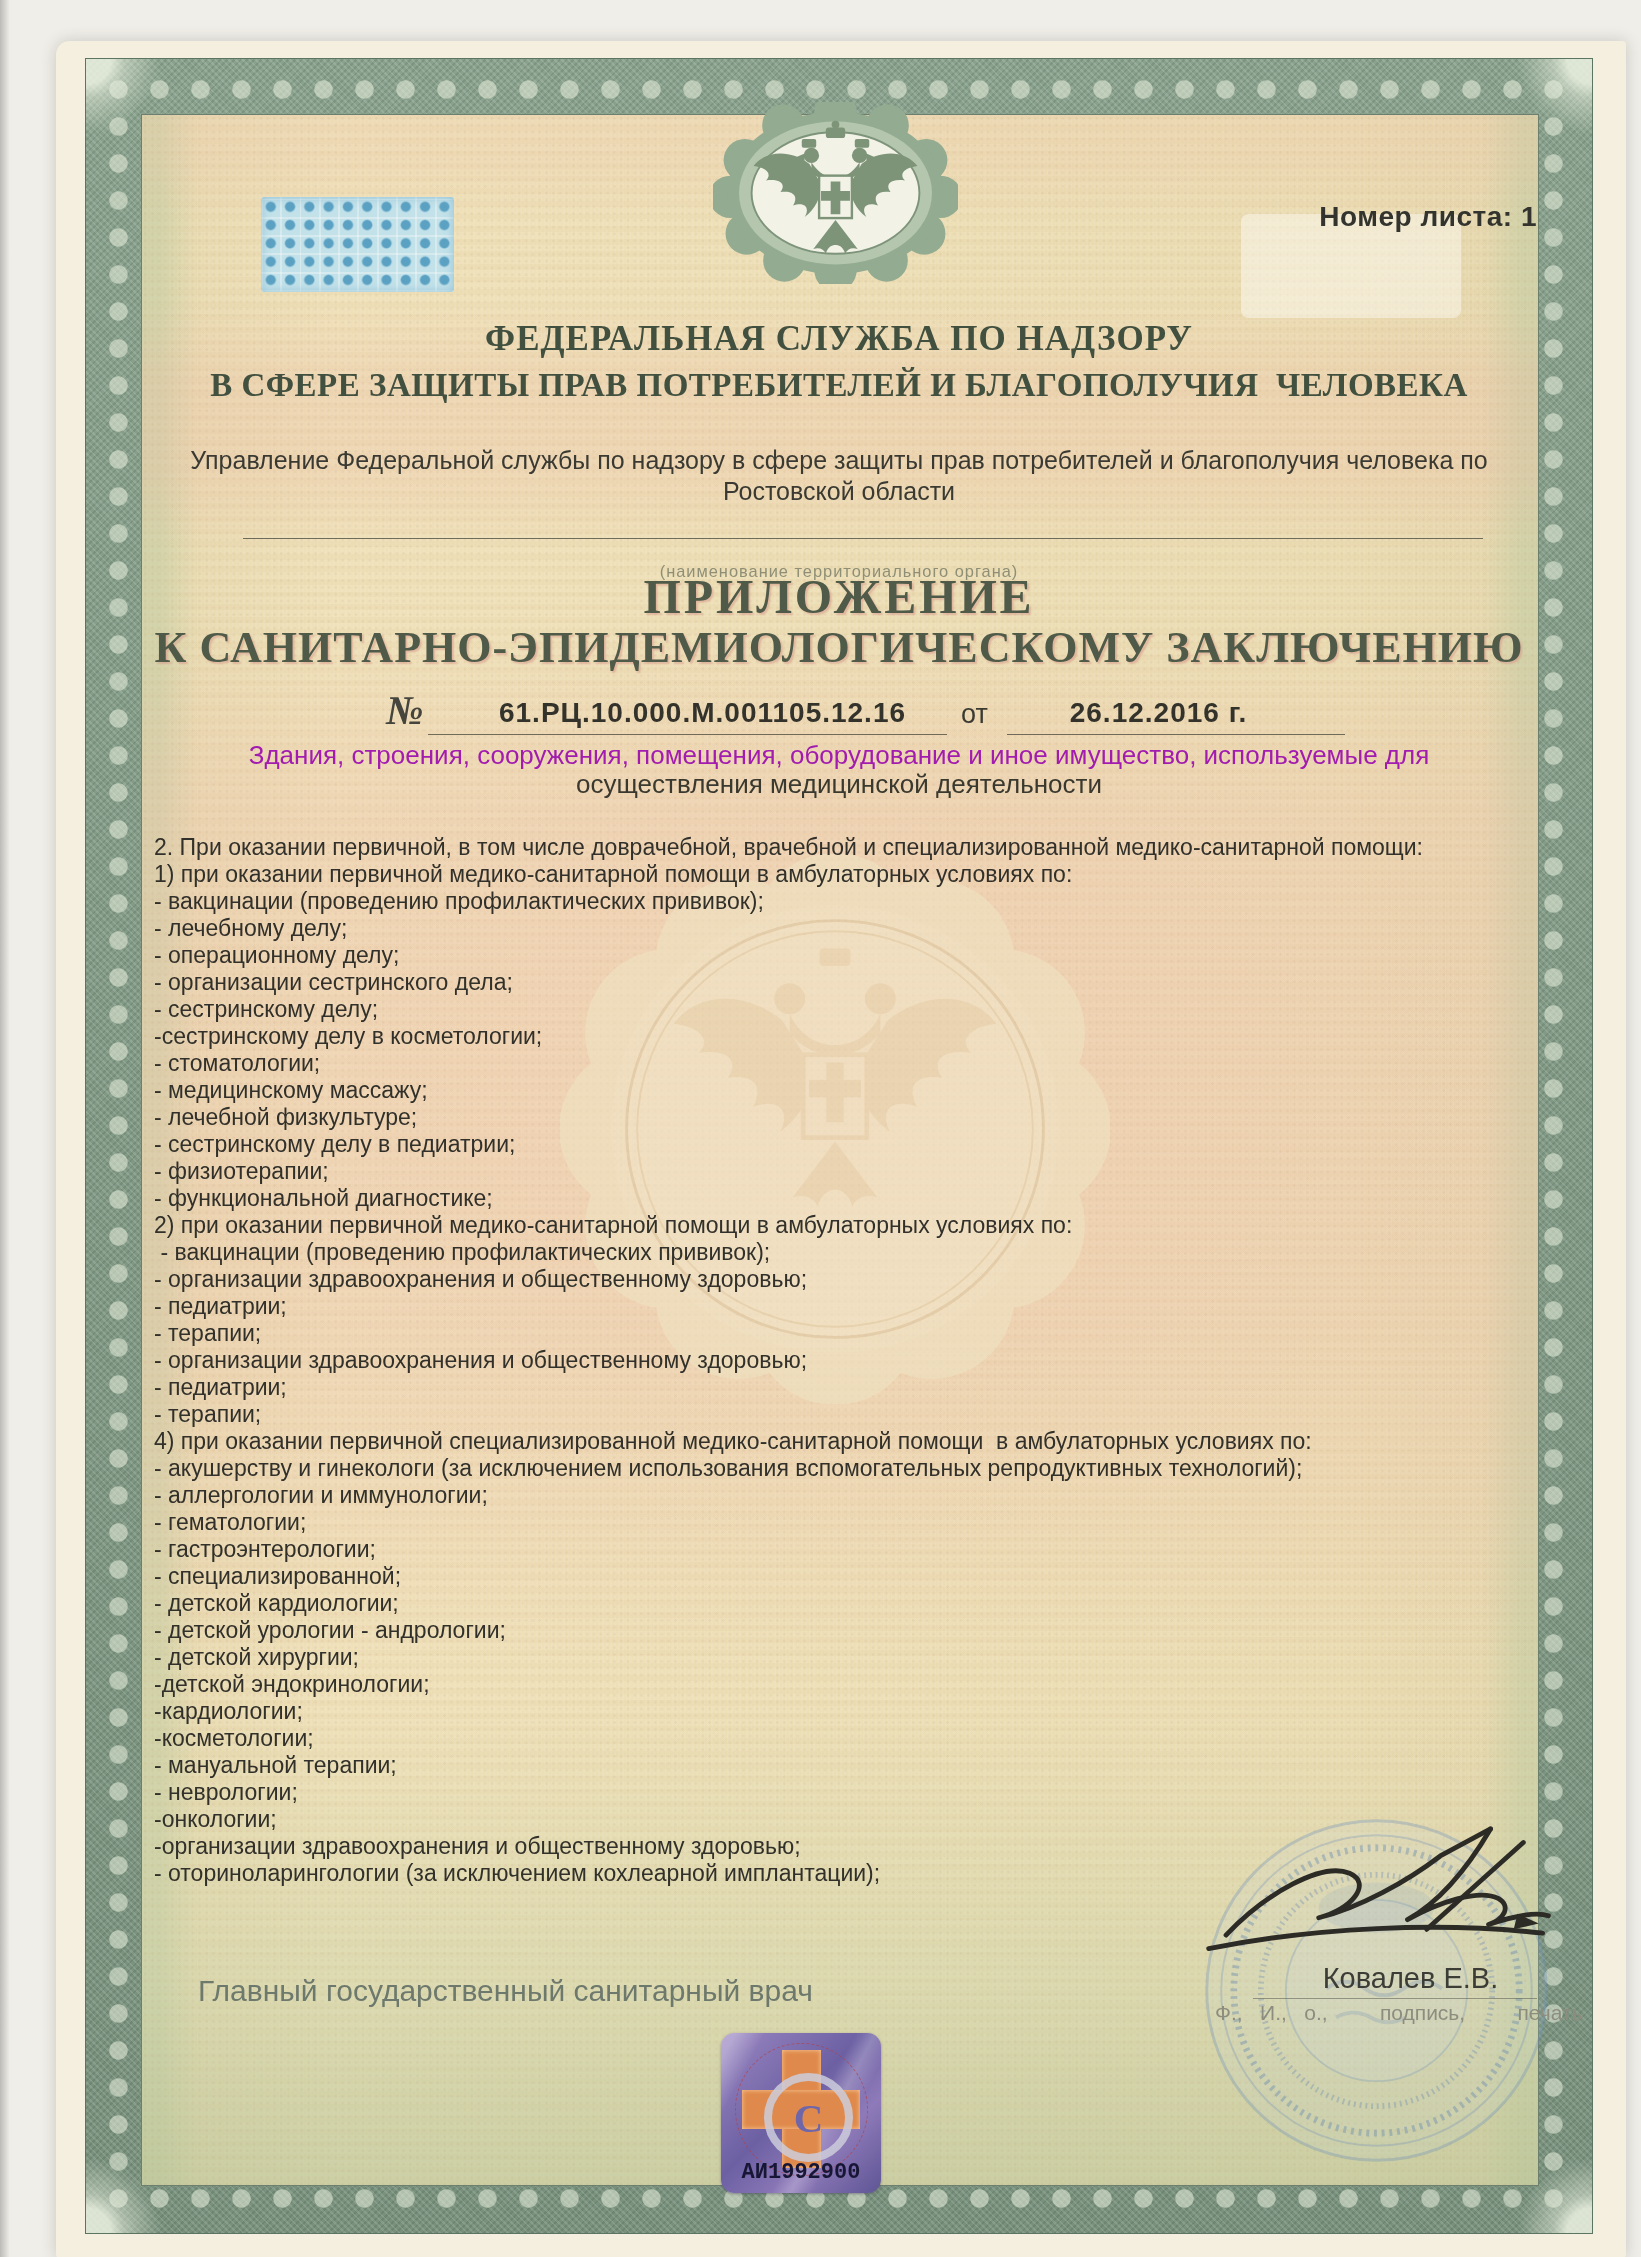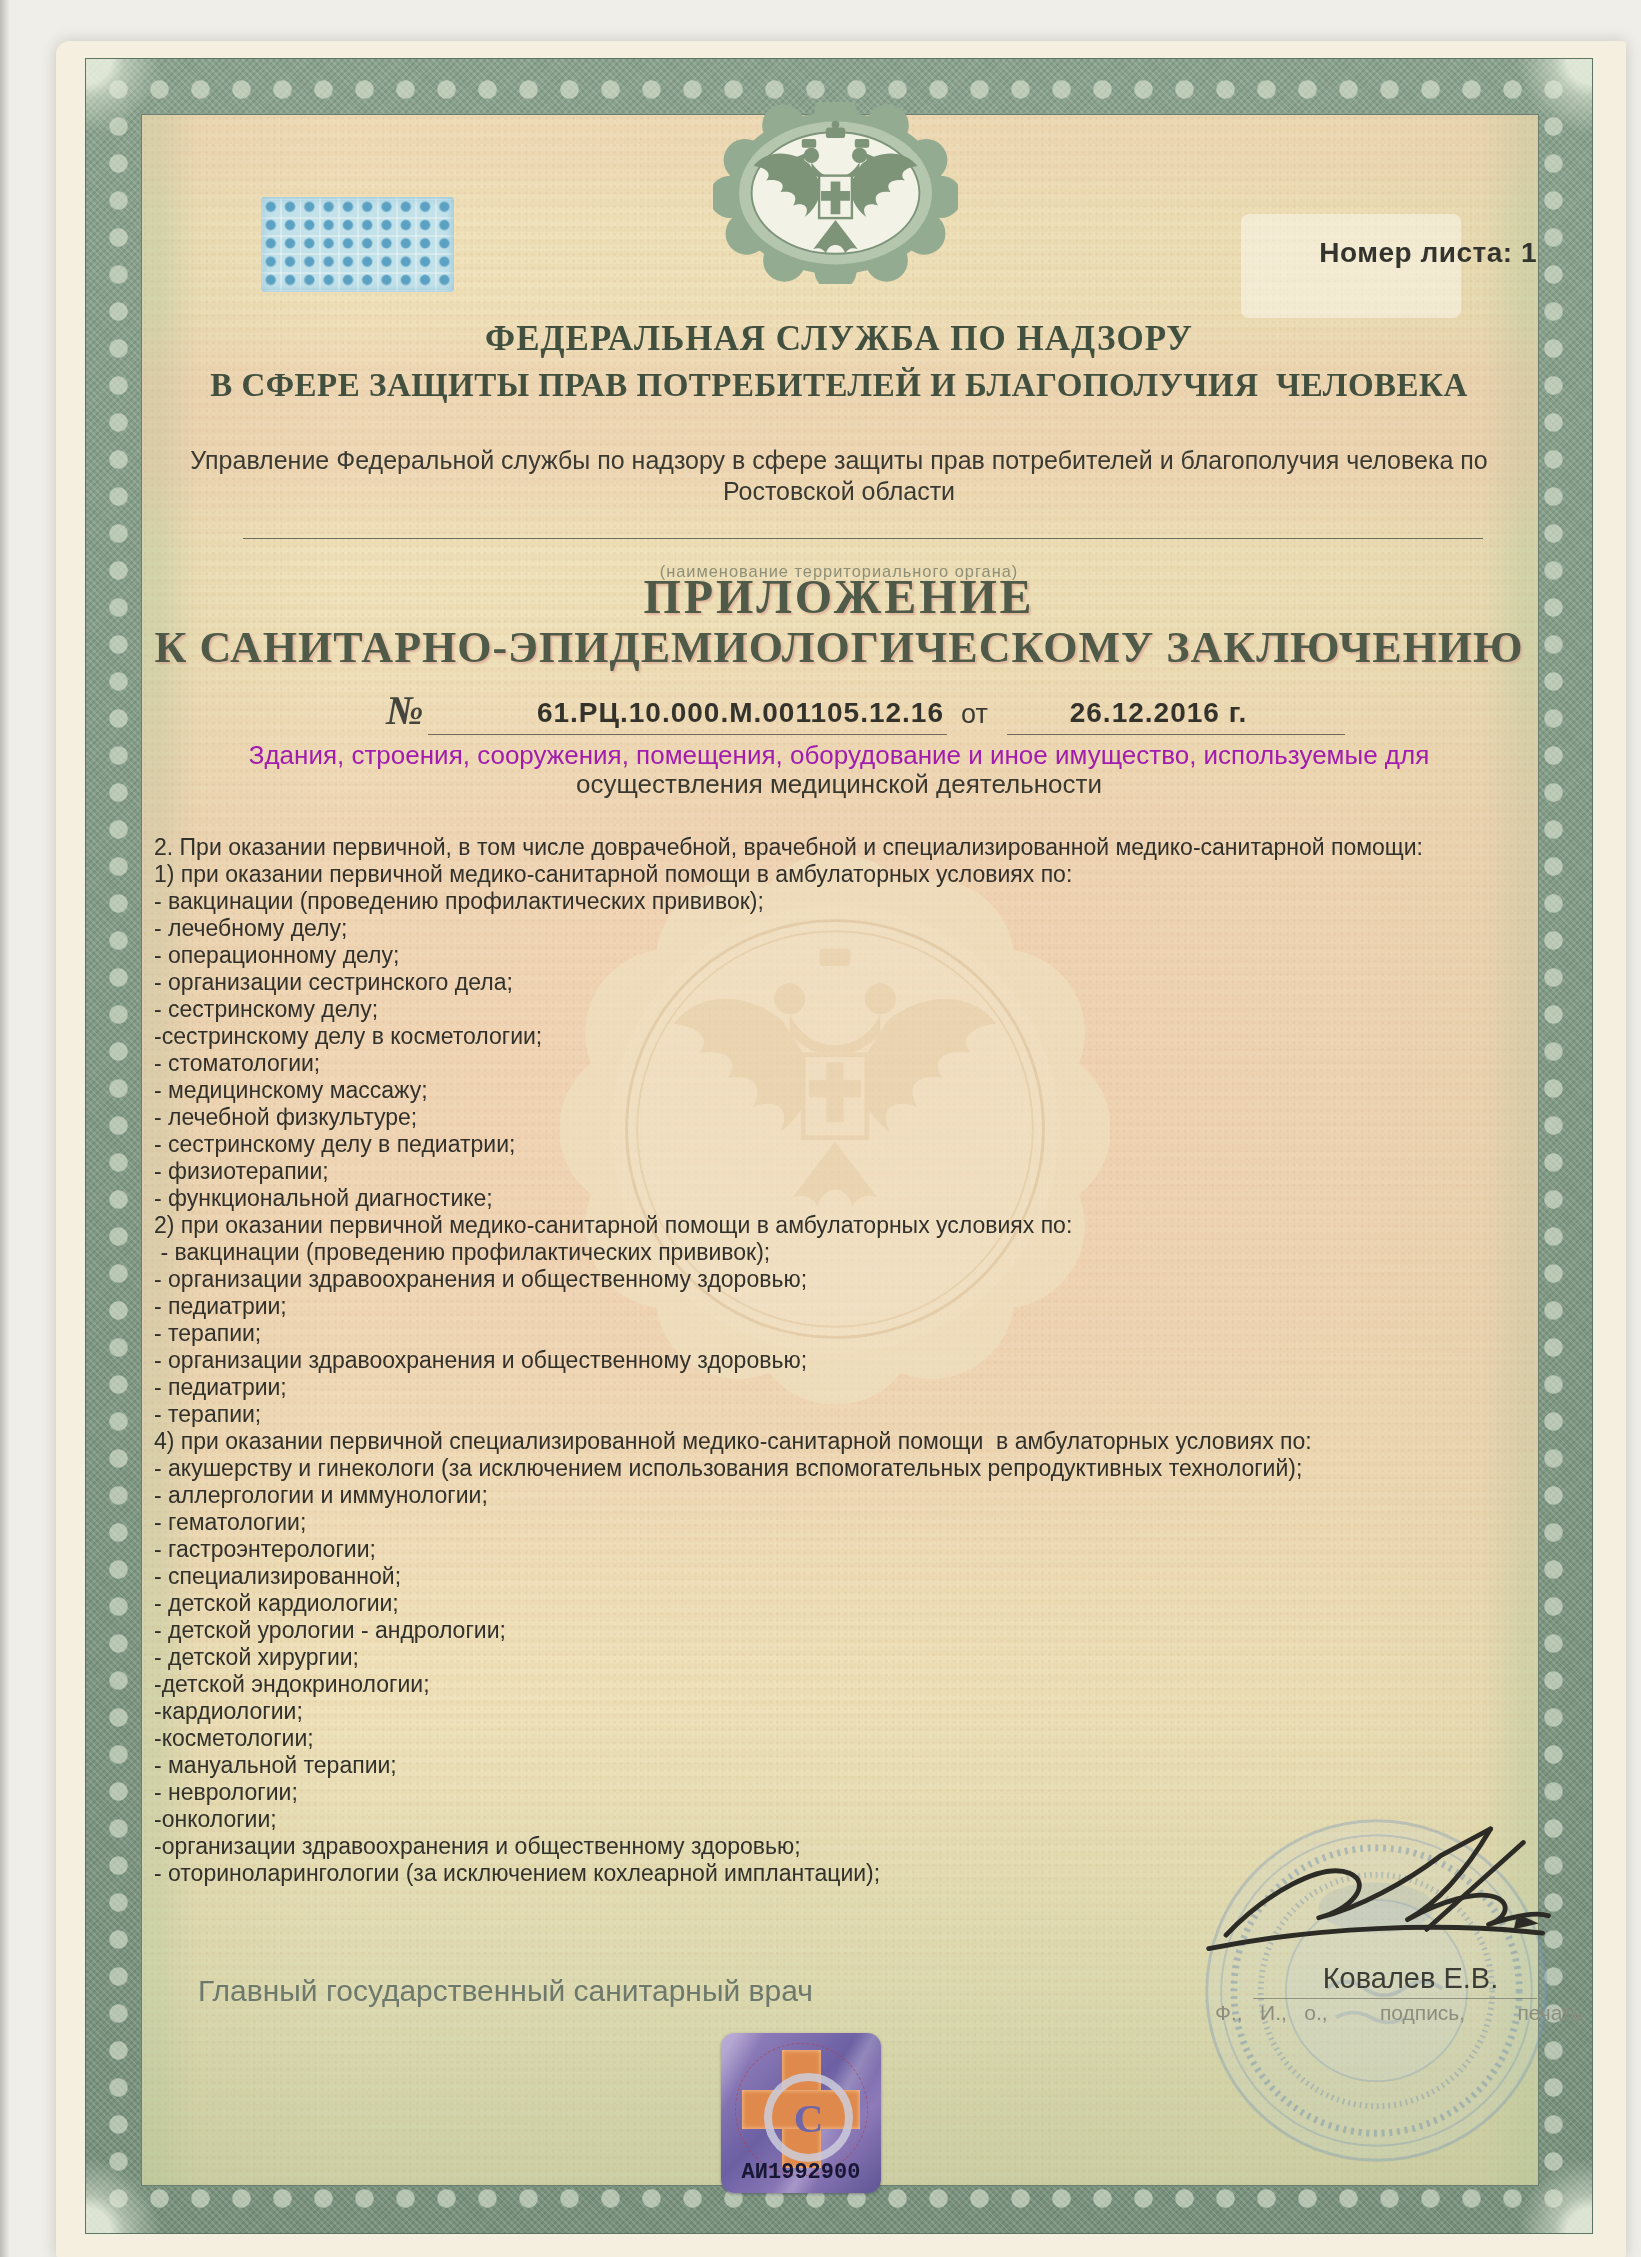--- a/index.html
+++ b/index.html
@@ -40,36 +40,36 @@
            repeating-linear-gradient(0deg,rgba(215,185,135,.10) 0 5.8px,rgba(215,185,135,0) 5.8px 12.6px),
            repeating-linear-gradient(90deg,rgba(255,255,255,.07) 0 1.9px,rgba(255,255,255,0) 1.9px 3.9px),
            linear-gradient(90deg,#e7d9af,#efe1b9 14%,#ebddb3 86%,#e5d7ad);}
   .inner::after{content:'';position:absolute;inset:0;pointer-events:none;
          background-image:radial-gradient(rgba(186,148,112,.12) 1px,rgba(186,148,112,0) 1.5px);
          background-size:6.8px 6.8px;}
   
   .t{position:absolute;white-space:pre;}
   .center{left:141px;width:1396px;text-align:center;}
   .sheet-no{top:201px;left:1062px;width:475px;text-align:right;
-            font-weight:700;font-size:28px;color:#34342e;letter-spacing:0.5px;margin-top:36px;}
+            font-weight:700;font-size:28px;color:#34342e;letter-spacing:0.5px;}
   .hdr1{top:319px;font-family:"Liberation Serif",serif;font-weight:700;font-size:35px;
         color:#42503f;letter-spacing:1px;}
   .hdr2{top:367px;font-family:"Liberation Serif",serif;font-weight:700;font-size:33px;
         color:#42503f;letter-spacing:0.5px;}
   .org1{top:446px;font-size:25px;color:#3a3a33;}
   .org2{top:477px;font-size:25px;color:#3a3a33;}
   .hrule{position:absolute;left:243px;top:538px;width:1240px;border-top:1.9px solid rgba(70,70,60,.75);}
   .org-cap{top:546px;font-size:16.4px;color:#8e8f76;letter-spacing:1px;margin-top:16px;}
   .title1{top:569px;font-family:"Liberation Serif",serif;font-weight:700;font-size:48px;
           color:#4f5b48;letter-spacing:2.9px;text-shadow:1.9px 1.9px 1.9px rgba(214,148,134,.55);}
   .title2{top:622px;font-family:"Liberation Serif",serif;font-weight:700;font-size:44px;
           color:#4f5b48;letter-spacing:1px;text-shadow:1.9px 1.9px 1.9px rgba(214,148,134,.55);}
   .no-sign{left:386px;top:686px;font-family:"Liberation Serif",serif;font-style:italic;
            font-weight:700;font-size:41px;color:#45453d;}
-  .no-value{left:461px;top:697px;width:483px;text-align:right;font-weight:600;
+  .no-value{left:461px;top:697px;width:483px;text-align:center;font-weight:600;
             font-size:28px;color:#33332c;letter-spacing:1px;}
   .no-ot{left:961px;top:699px;font-size:27px;color:#3a3a32;}
   .no-date{left:1038px;top:697px;width:241px;text-align:center;font-weight:600;
            font-size:28px;color:#33332c;letter-spacing:1px;}
   .uline{position:absolute;border-top:1.9px solid rgba(60,60,52,.7);}
   .ul1{left:428px;top:734px;width:519px;}
   .ul2{left:1007px;top:734px;width:338px;}
   .subj1{top:740px;font-size:26px;color:#a21caf;}
   .subj2{top:769px;font-size:26px;color:#3a392f;}
   .body-list{position:absolute;left:154px;top:834px;width:1375px;}

